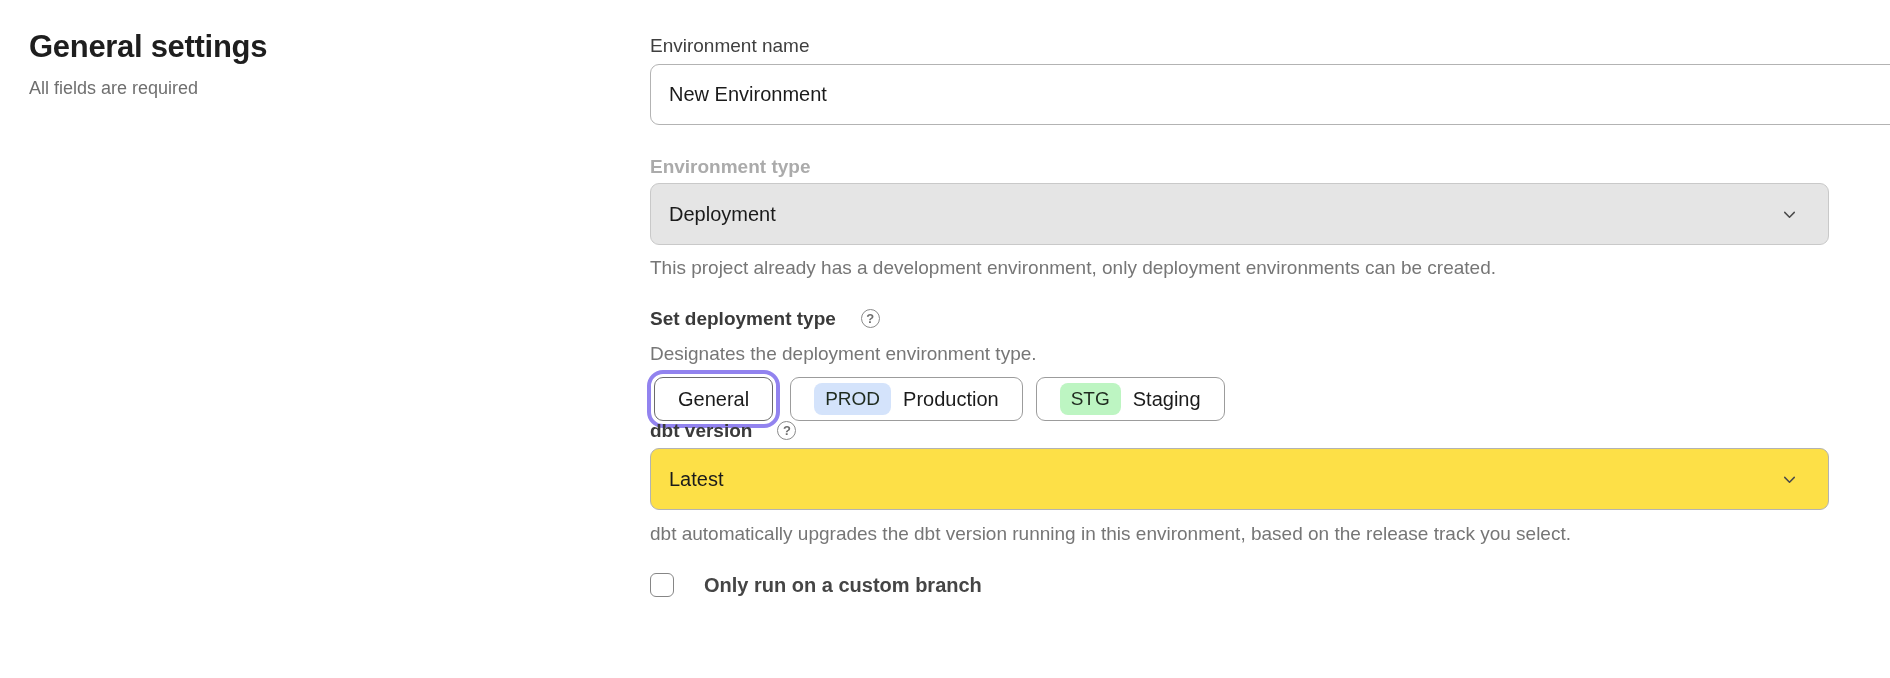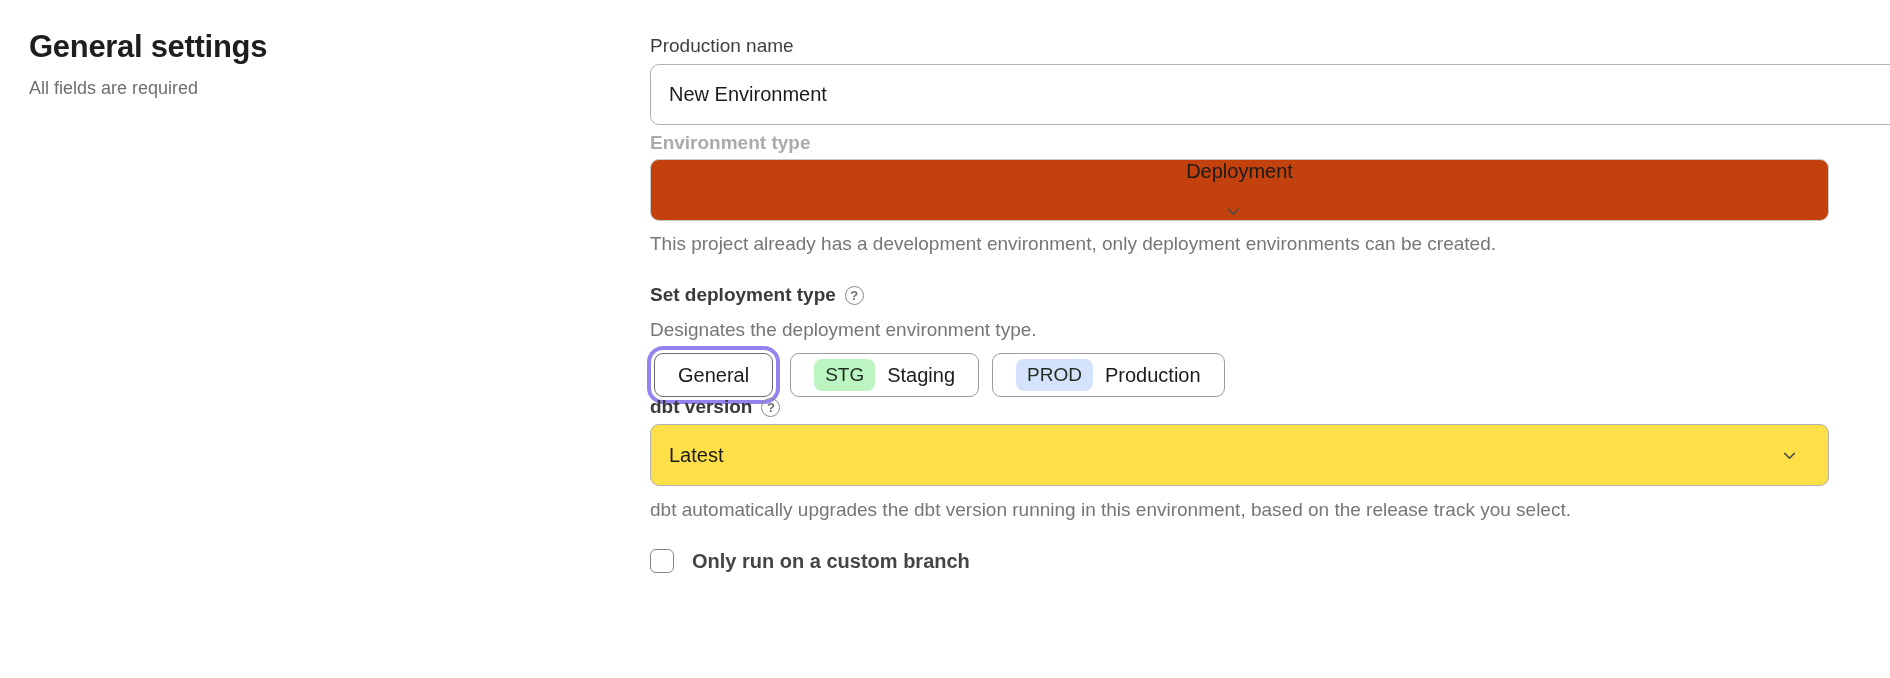--- a/index.html
+++ b/index.html
@@ -34,27 +34,27 @@
     font-size: 20px; color: #1b1b1b; padding: 0 18px; outline: none;
   }
 
   .select {
     width: 1179px; height: 62px; margin-top: 7px;
     border: 1px solid #b3b3b3; border-radius: 9px; background: #fde047;
     display: flex; align-items: center; justify-content: space-between;
     padding: 0 18px; cursor: pointer;
   }
   .select .select-value { font-size: 20px; color: #1b1b1b; }
-  .select.disabled { background: #c2410c; border-color: #c9c9c9; flex-direction: column; }
+  .select.disabled { background: #e5e5e5; border-color: #c9c9c9; }
   .chevron-icon { display: flex; align-items: center; margin-right: 12px; }
 
   .helper { font-size: 19px; color: #767676; line-height: 19px; }
   .helper.mt-dropdown { margin-top: 13px; }
 
-  .section-label-row { display: flex; align-items: center; gap: 9px; }
+  .section-label-row { display: flex; gap: 25px; }
   .section-label { font-size: 19px; font-weight: 700; color: #3a3a3a; line-height: 20px; }
   .help-icon {
     width: 19px; height: 19px; border: 1.4px solid #8a8a8a; border-radius: 50%;
     color: #6e6e6e; font-size: 13px; font-weight: 600;
     display: inline-flex; align-items: center; justify-content: center;
     line-height: 1; cursor: pointer;
   }
 
   .btn-row { display: flex; gap: 13px; margin-top: 14px; align-items: center; }
   .type-btn {
@@ -71,42 +71,42 @@
   }
   .badge {
     border-radius: 8px; padding: 5px 11px; font-size: 19px; color: #1f2b1f;
   }
 
   .row-gap-section { margin-top: 32px; }
   .row-gap-version { }
   .helper.mt-designates { margin-top: 15px; }
   .helper.mt-version { margin-top: 14px; }
 
-  .checkbox-row { display: flex; align-items: center; gap: 18px; margin-top: 30px; cursor: pointer; }
+  .checkbox-row { display: flex; align-items: center; gap: 30px; margin-top: 30px; cursor: pointer; }
   .checkbox {
     width: 24px; height: 24px; border: 1.6px solid #868686; border-radius: 6px;
     background: #ffffff; flex: 0 0 auto;
   }
   .checkbox-label { font-size: 20px; font-weight: 600; color: #454545; }
 
-  .mt-type-label { margin-top: 8px; }
+  .mt-type-label { margin-top: 32px; }
 </style>
 </head>
 <body>
 
 <div class="layout">
 
   <div class="left-col">
     <div class="page-title">General settings</div>
     <div class="page-subtitle">All fields are required</div>
   </div>
 
   <div class="form-col">
 
-    <div class="field-label">Production name</div>
+    <div class="field-label">Environment name</div>
     <input class="text-input" type="text" value="New Environment" style="">
 
     <div class="field-label disabled mt-type-label">Environment type</div>
     <div class="select disabled">
       <span class="select-value">Deployment</span>
       <span class="chevron-icon">
         <svg width="17" height="17" viewBox="0 0 16 16">
             <path d="M3.5 6l4.5 4.5L12.5 6" stroke="#4a4a4a" stroke-width="1.4" fill="none" stroke-linecap="round" stroke-linejoin="round"></path>
           </svg>
       </span>
@@ -117,26 +117,26 @@
       <span class="section-label">Set deployment type</span>
       <span class="help-icon">?</span>
     </div>
     <p class="helper mt-designates">Designates the deployment environment type.</p>
 
     <div class="btn-row">
       <button class="type-btn selected">
         <span>General</span>
       </button>
       <button class="type-btn">
+        <span class="badge" style="background:#d4e3fb">PROD</span>
+        <span>Production</span>
+      </button>
+      <button class="type-btn">
         <span class="badge" style="background:#bdf5c2">STG</span>
         <span>Staging</span>
-      </button>
-      <button class="type-btn">
-        <span class="badge" style="background:#d4e3fb">PROD</span>
-        <span>Production</span>
       </button>
     </div>
 
     <div class="section-label-row row-gap-version">
       <span class="section-label">dbt version</span>
       <span class="help-icon">?</span>
     </div>
     <div class="select">
       <span class="select-value">Latest</span>
       <span class="chevron-icon">

